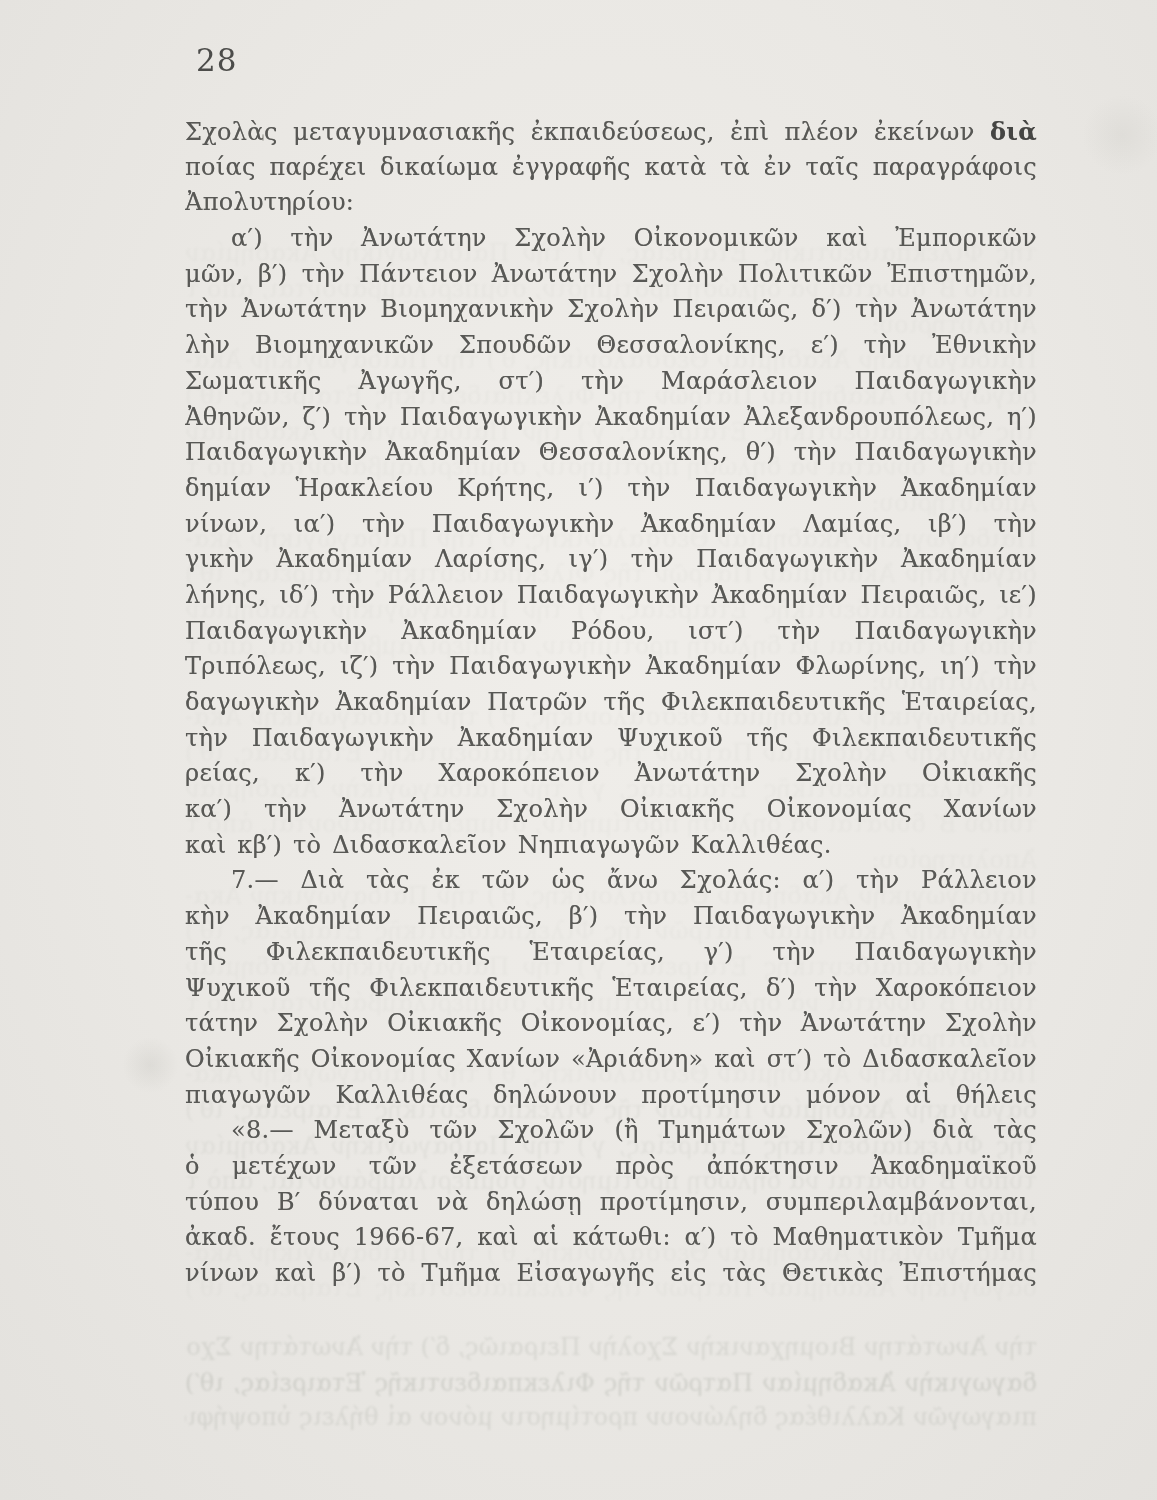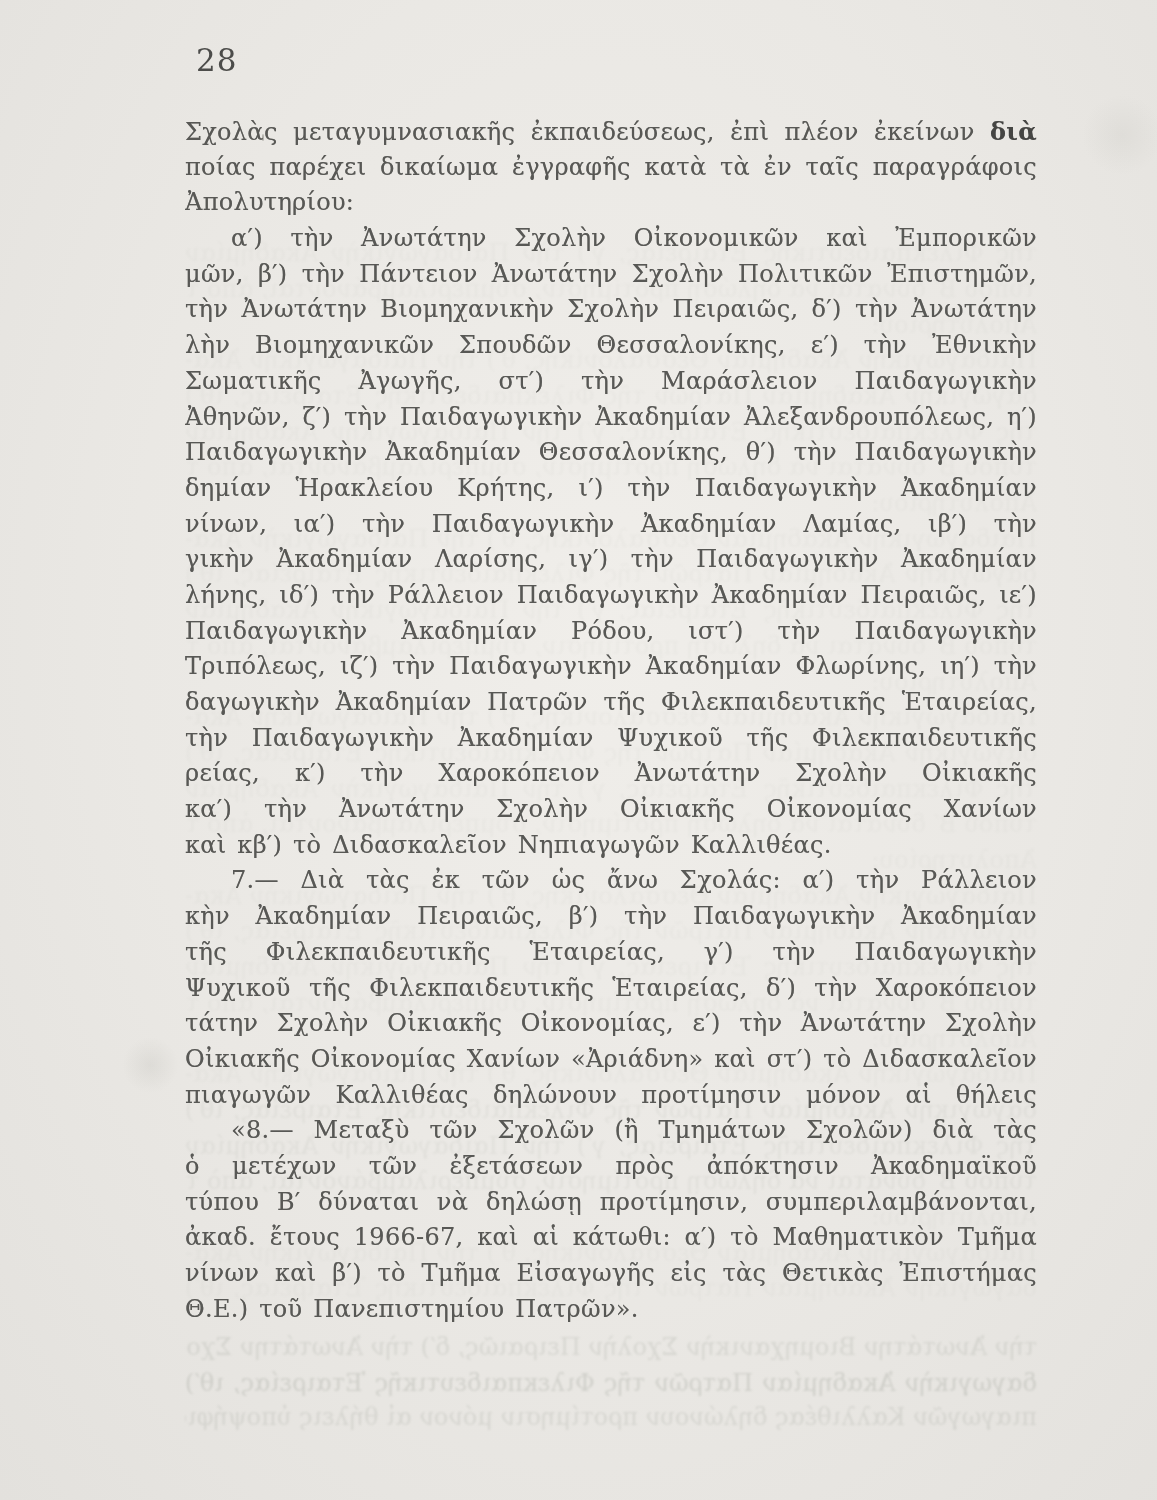--- a/index.html
+++ b/index.html
@@ -160,17 +160,16 @@
       <div class="line"><span>τῆς Φιλεκπαιδευτικῆς Ἑταιρείας, γ′) τὴν Παιδαγωγικὴν Ἀκαδημίαν</span></div>
       <div class="line"><span>Ψυχικοῦ τῆς Φιλεκπαιδευτικῆς Ἑταιρείας, δ′) τὴν Χαροκόπειον Ἀνω-</span></div>
       <div class="line"><span>τάτην Σχολὴν Οἰκιακῆς Οἰκονομίας, ε′) τὴν Ἀνωτάτην Σχολὴν</span></div>
       <div class="line"><span>Οἰκιακῆς Οἰκονομίας Χανίων «Ἀριάδνη» καὶ στ′) τὸ Διδασκαλεῖον Νη-</span></div>
       <div class="line"><span>πιαγωγῶν Καλλιθέας δηλώνουν προτίμησιν μόνον αἱ θήλεις ὑποψήφιοι.</span></div>
       <div class="line indent"><span>«8.— Μεταξὺ τῶν Σχολῶν (ἢ Τμημάτων Σχολῶν) διὰ τὰς ὁποίας</span></div>
       <div class="line"><span>ὁ μετέχων τῶν ἐξετάσεων πρὸς ἀπόκτησιν Ἀκαδημαϊκοῦ Ἀπολυτηρίου</span></div>
       <div class="line"><span>τύπου Β′ δύναται νὰ δηλώσῃ προτίμησιν, συμπεριλαμβάνονται, ἀπὸ τοῦ</span></div>
       <div class="line"><span>ἀκαδ. ἔτους 1966-67, καὶ αἱ κάτωθι: α′) τὸ Μαθηματικὸν Τμῆμα Ἰωαν-</span></div>
       <div class="line"><span>νίνων καὶ β′) τὸ Τμῆμα Εἰσαγωγῆς εἰς τὰς Θετικὰς Ἐπιστήμας (Τ.Ε.</span></div>
-      <div class="line endp"><span>Θ.Ε.) τοῦ Πανεπιστημίου Πατρῶν».</span></div>
     </div>
   <div class="speck" style="left:262px; top:134px; width:2px; height:7px;"></div>
   <div class="speck" style="left:720px; top:273px; width:3px; height:3px;"></div>
 </div>
 
 </body></html>

